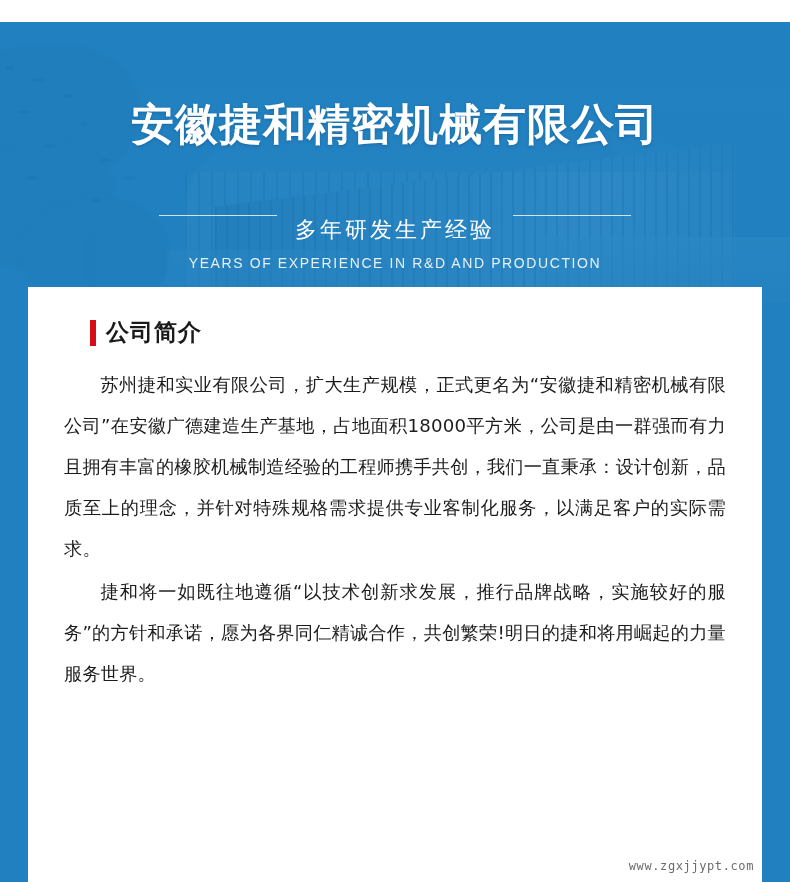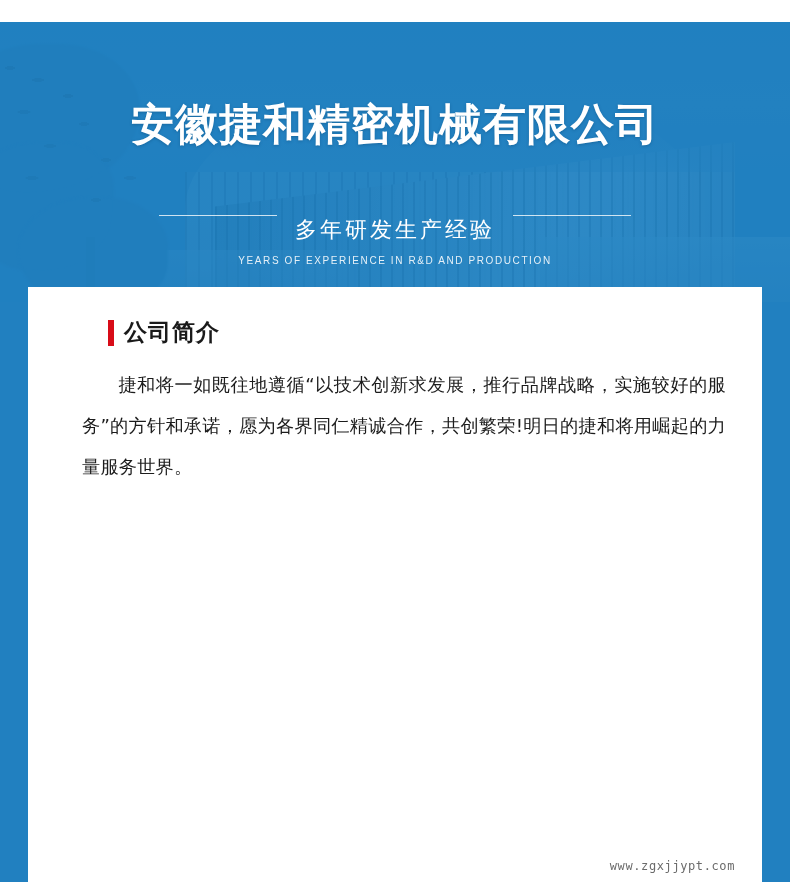--- a/index.html
+++ b/index.html
@@ -223,34 +223,34 @@
     white-space: nowrap;
     font-family: "DejaVu Sans", "Liberation Sans", sans-serif;
   }
   .hero-sub-en {
     position: absolute;
     left: 0;
     top: 233px;
     width: 790px;
     text-align: center;
     color: rgba(255,255,255,.88);
-    font-size: 10px;
+    font-size: 14px;
     letter-spacing: 1.6px;
     white-space: nowrap;
   }
 
   
   .card {
     position: absolute;
     left: 28px;
     top: 287px;
     width: 734px;
     height: 595px;
     background: #ffffff;
-    padding: 30px 34px 0 52px;
+    padding: 30px 34px 0 34px;
   }
 
   .section-head {
     display: flex;
     align-items: center;
     gap: 10px;
     margin: 0 0 16px 28px;
   }
   .section-bar {
     width: 6px;
@@ -277,21 +277,21 @@
     color: #1c1c1c;
     text-indent: 2em;
     text-align: justify;
     text-justify: inter-ideograph;
     letter-spacing: .2px;
     font-family: "DejaVu Sans", "Liberation Sans", sans-serif;
   }
 
   .watermark {
     position: absolute;
-    right: 27px;
+    right: 8px;
     bottom: 9px;
     font-size: 12px;
     color: #6b6b6b;
     letter-spacing: .6px;
     font-family: "DejaVu Sans Mono", "Liberation Mono", monospace;
   }
 </style>
 </head>
 <body>
 
@@ -327,19 +327,20 @@
   </div>
 
   <div class="card">
 
     <div class="section-head">
       <span class="section-bar"></span>
       <span class="section-title">公司简介</span>
     </div>
 
     <div class="body-copy">
+      <p>苏州捷和实业有限公司，扩大生产规模，正式更名为“安徽捷和精密机械有限公司”在安徽广德建造生产基地，占地面积18000平方米，公司是由一群强而有力且拥有丰富的橡胶机械制造经验的工程师携手共创，我们一直秉承：设计创新，品质至上的理念，并针对特殊规格需求提供专业客制化服务，以满足客户的实际需求。</p>
       <p>捷和将一如既往地遵循“以技术创新求发展，推行品牌战略，实施较好的服务”的方针和承诺，愿为各界同仁精诚合作，共创繁荣!明日的捷和将用崛起的力量服务世界。</p>
     </div>
 
     <div class="watermark">www.zgxjjypt.com</div>
   </div>
 
 </div>
 
 </body></html>

